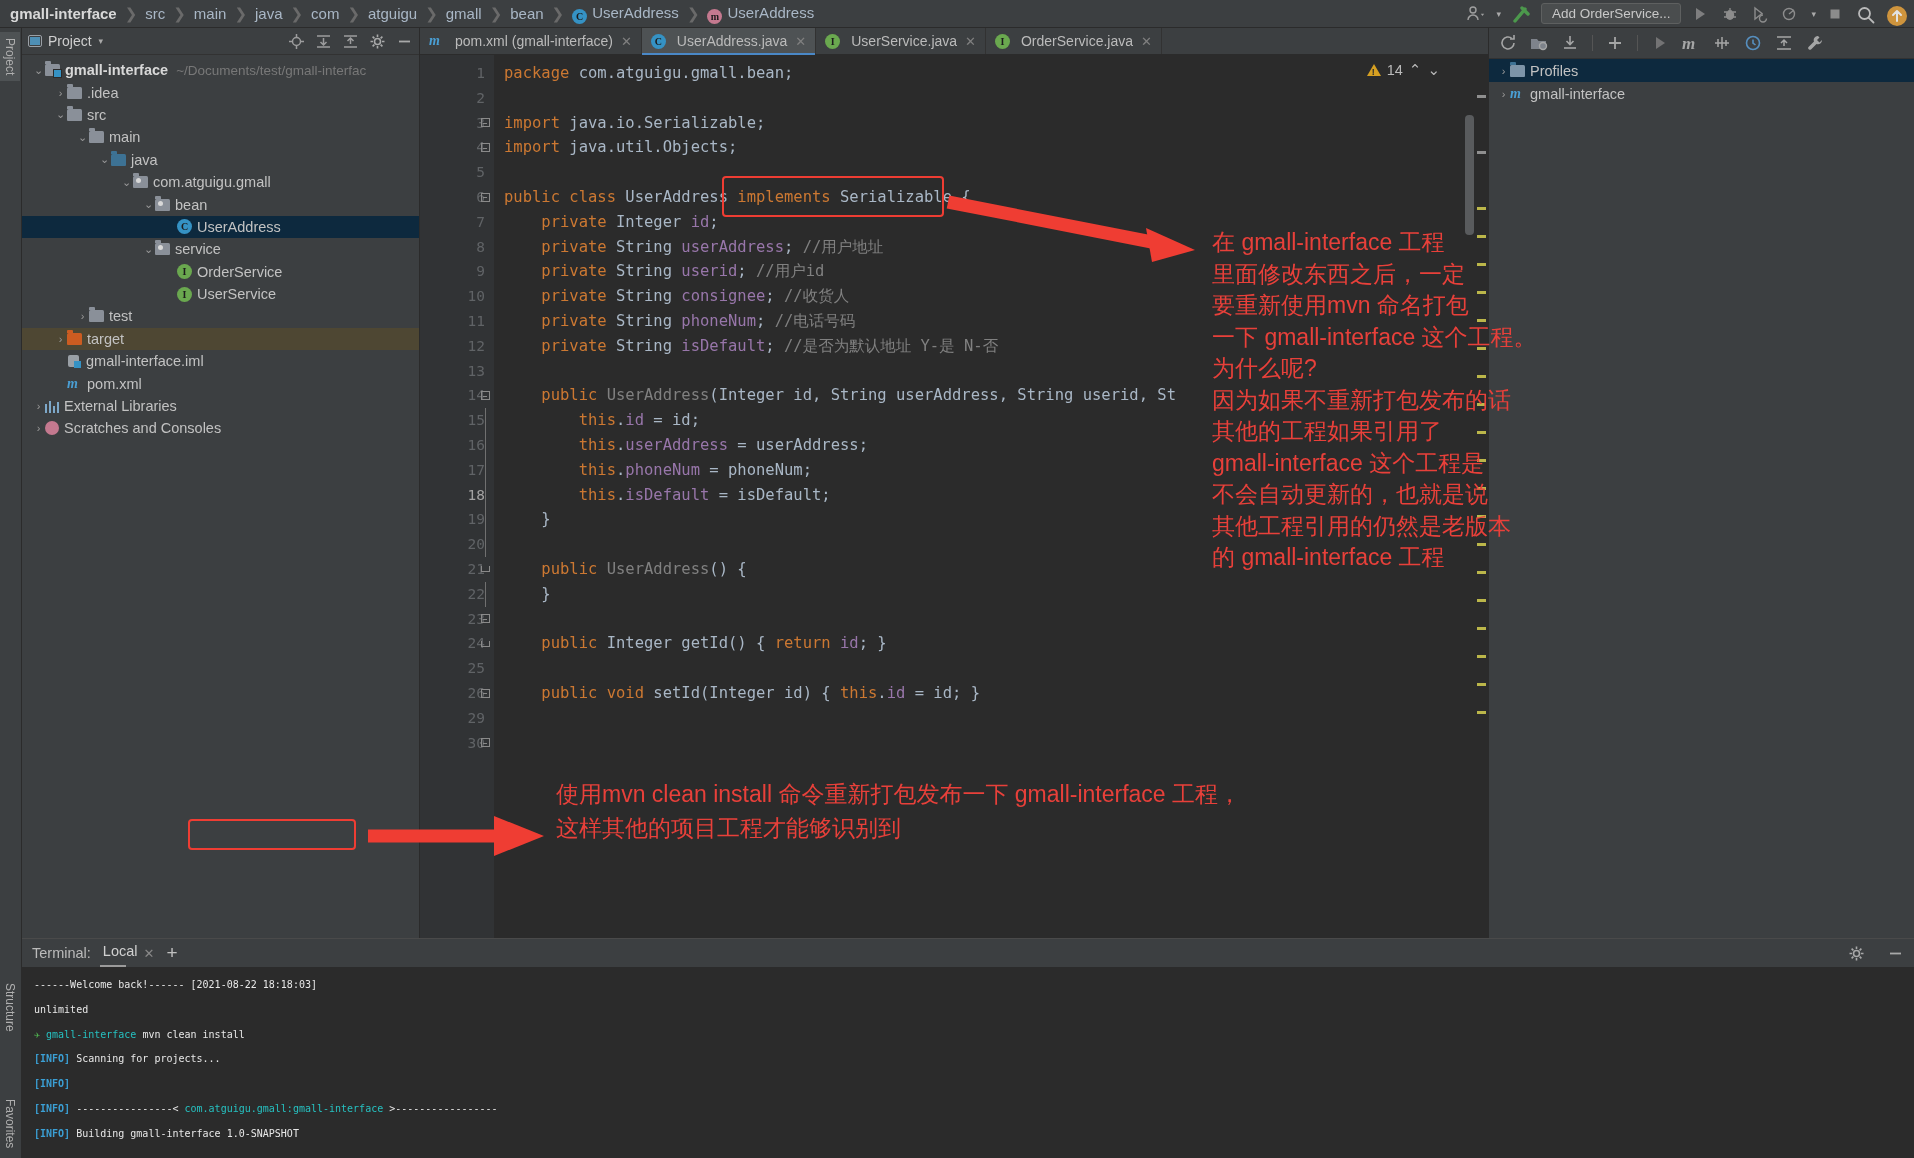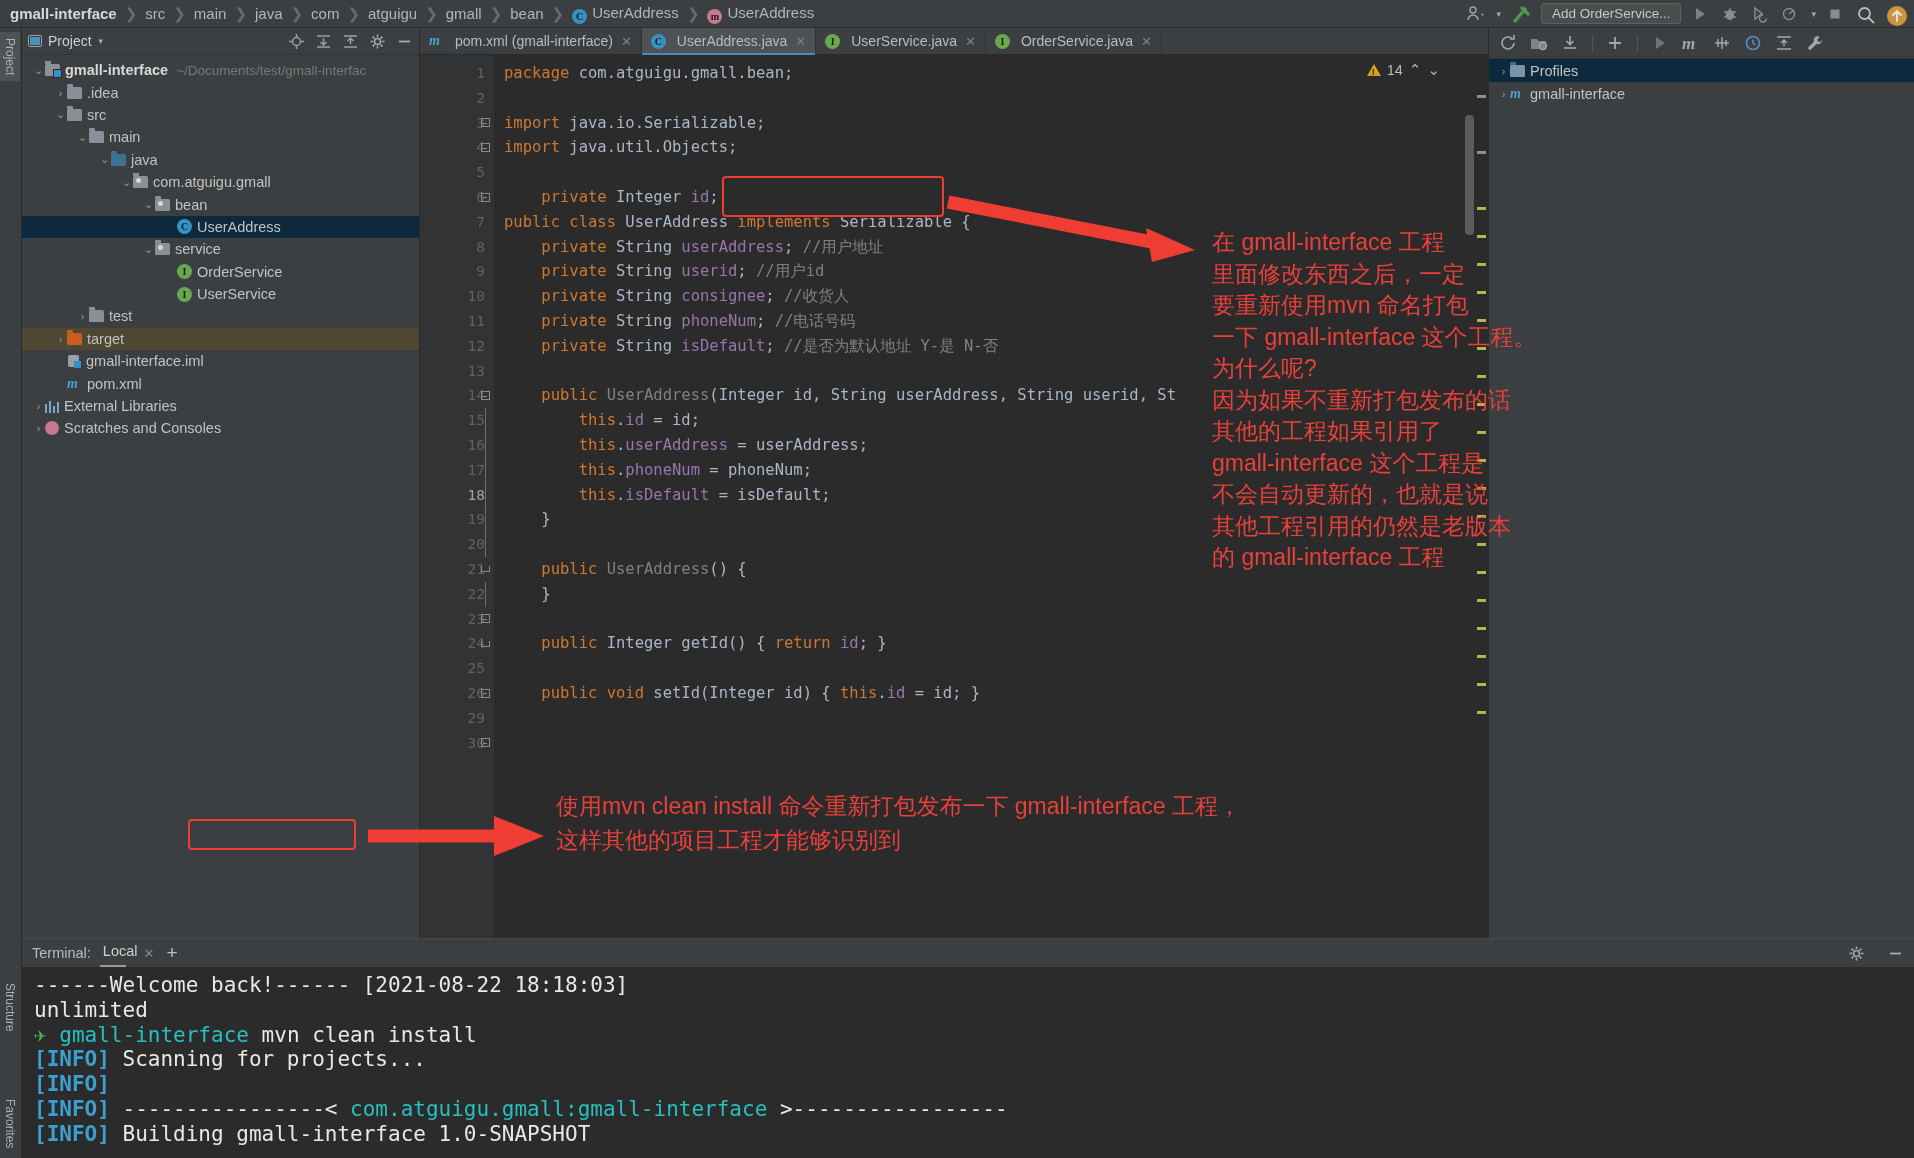--- a/index.html
+++ b/index.html
@@ -177,21 +177,21 @@
 
   
   #terminal { position: absolute; left: 22px; right: 0; bottom: 0; height: 220px;
               background: #2b2b2b; border-top: 1px solid #4a4a4a; }
   #term-header { height: 28px; background: #3c3f41; display:flex; align-items:center;
                  padding: 0 10px; font-size: 14.5px; gap: 12px; }
   #term-header .tlocal { position: relative; padding-bottom: 4px; color: #d0d0d0; }
   #term-header .tlocal::after { content:""; position:absolute; left:-3px; right:12px; bottom:-4px;
                                 height:2.5px; background:#9b9b9b; }
   #term-header .spacer { flex: 1; }
-  #term-body { padding: 6px 0 0 12px; font-family: "DejaVu Sans Mono", monospace; font-size: 21px;
+  #term-body { padding: 6px 0 0 12px; font-family: "DejaVu Sans Mono", monospace; font-size: 10px;
                color: #d4d4d4; }
   .tline { height: 24.8px; line-height: 24.8px; white-space: pre; }
   .ti-info { color: #3b9fd4; font-weight: bold; }
   .ti-green { color: #4fb04f; font-weight: bold; }
   .ti-cyan { color: #26c0c0; }
   .ti-w { color: #e8e8e8; }
 </style>
 </head>
 <body>
 
@@ -550,22 +550,22 @@
               <span class="fbox"></span>
             </div>
           </div>
       </div>
       <div id="code">
           <div class="cline"><span class="kw">package</span> com.atguigu.gmall.bean;</div>
           <div class="cline">&nbsp;</div>
           <div class="cline"><span class="kw">import</span> java.io.Serializable;</div>
           <div class="cline"><span class="kw">import</span> java.util.Objects;</div>
           <div class="cline">&nbsp;</div>
+          <div class="cline"><span class="kw">public class</span> <span class="cls">UserAddress</span> <span class="kw">implements</span> <span class="cls">Serializable</span> {</div>
           <div class="cline">    <span class="kw">private</span> <span class="cls">Integer</span> <span class="fld">id</span>;</div>
-          <div class="cline"><span class="kw">public class</span> <span class="cls">UserAddress</span> <span class="kw">implements</span> <span class="cls">Serializable</span> {</div>
           <div class="cline">    <span class="kw">private</span> <span class="cls">String</span> <span class="fld">userAddress</span>; <span class="cmt">//用户地址</span></div>
           <div class="cline">    <span class="kw">private</span> <span class="cls">String</span> <span class="fld">userid</span>; <span class="cmt">//用户id</span></div>
           <div class="cline">    <span class="kw">private</span> <span class="cls">String</span> <span class="fld">consignee</span>; <span class="cmt">//收货人</span></div>
           <div class="cline">    <span class="kw">private</span> <span class="cls">String</span> <span class="fld">phoneNum</span>; <span class="cmt">//电话号码</span></div>
           <div class="cline">    <span class="kw">private</span> <span class="cls">String</span> <span class="fld">isDefault</span>; <span class="cmt">//是否为默认地址 Y-是 N-否</span></div>
           <div class="cline">&nbsp;</div>
           <div class="cline">    <span class="kw">public</span> <span class="cmt">UserAddress</span>(<span class="cls">Integer</span> id, <span class="cls">String</span> userAddress, <span class="cls">String</span> userid, <span class="cls">St</span></div>
           <div class="cline">        <span class="kw">this</span>.<span class="fld">id</span> = id;</div>
           <div class="cline">        <span class="kw">this</span>.<span class="fld">userAddress</span> = userAddress;</div>
           <div class="cline">        <span class="kw">this</span>.<span class="fld">phoneNum</span> = phoneNum;</div>
@@ -731,14 +731,14 @@
 里面修改东西之后，一定
 要重新使用mvn 命名打包
 一下 gmall-interface 这个工程。
 为什么呢?
 因为如果不重新打包发布的话
 其他的工程如果引用了
 gmall-interface 这个工程是
 不会自动更新的，也就是说
 其他工程引用的仍然是老版本
 的 gmall-interface 工程</div>
-<div class="anno" style="left:556px; top:777px; line-height:34px;margin-top:12px;">使用mvn clean install 命令重新打包发布一下 gmall-interface 工程，
+<div class="anno" style="left:556px; top:777px; line-height:34px;">使用mvn clean install 命令重新打包发布一下 gmall-interface 工程，
 这样其他的项目工程才能够识别到</div>
 
 </body></html>

